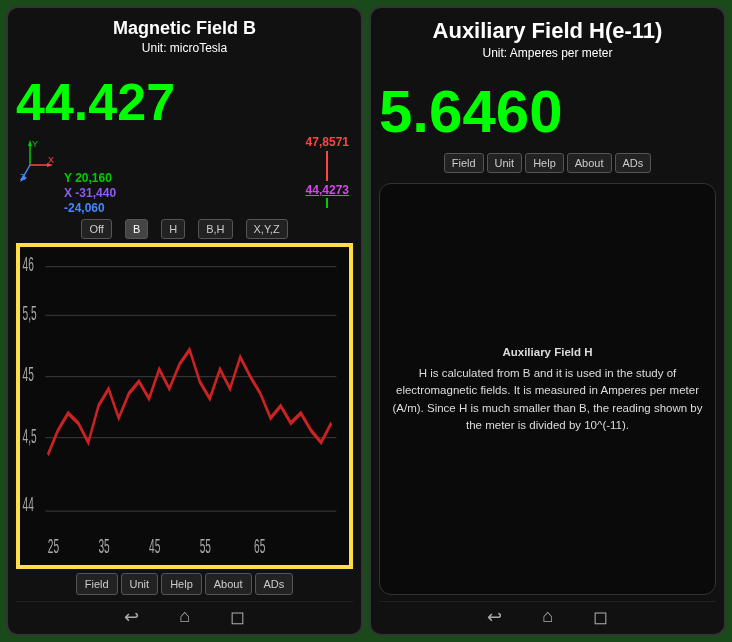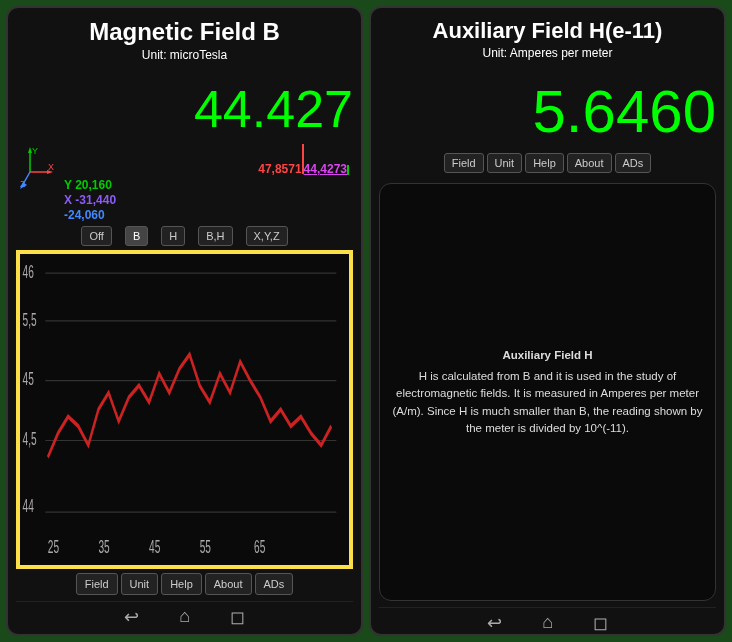--- a/index.html
+++ b/index.html
@@ -27,37 +27,37 @@
       display: flex;
       flex-direction: column;
       padding: 10px 8px 6px;
       border: 2px solid #333;
       position: relative;
     }
 
     .panel-title {
       color: #fff;
       text-align: center;
-      font-size: 24px;
+      font-size: 18px;
       font-weight: bold;
       margin-bottom: 2px;
     }
 
     .panel-subtitle {
       color: #fff;
       text-align: center;
       font-size: 12px;
       margin-bottom: 19px;
     }
 
     .main-value {
       color: #00ff00;
-      text-align: right;
+      text-align: left;
       font-size: 52px;
-      font-weight: normal;
+      font-weight: bold;
       line-height: 1.1;
       margin-bottom: 4px;
     }
 
     .axes-section {
       display: flex;
       align-items: flex-start;
       margin-bottom: 4px;
       padding: 0 4px;
     }
@@ -83,21 +83,21 @@
     }
 
     .axis-y { color: #00cc00; }
     .axis-x { color: #8b5cf6; }
     .axis-z { color: #4488ff; }
     .axis-total { color: #d946ef; text-decoration: underline; }
 
     .axes-right {
       margin-left: auto;
       display: flex;
-      flex-direction: row;
+      flex-direction: column;
       align-items: flex-end;
     }
 
     .tab-bar {
       display: flex;
       gap: 13px;
       margin-bottom: 4px;
       justify-content: center;
     }
 
@@ -146,21 +146,21 @@
       cursor: pointer;
     }
 
     
     .right-panel {
       flex: 1;
       background: #111;
       border-radius: 12px;
       display: flex;
       flex-direction: column;
-      padding: 10px 8px 0;
+      padding: 10px 8px 6px;
       border: 2px solid #333;
     }
 
     .right-panel .panel-title {
       font-size: 22px;
     }
 
     .right-panel .main-value {
       font-size: 60px;
       margin-bottom: 8px;

